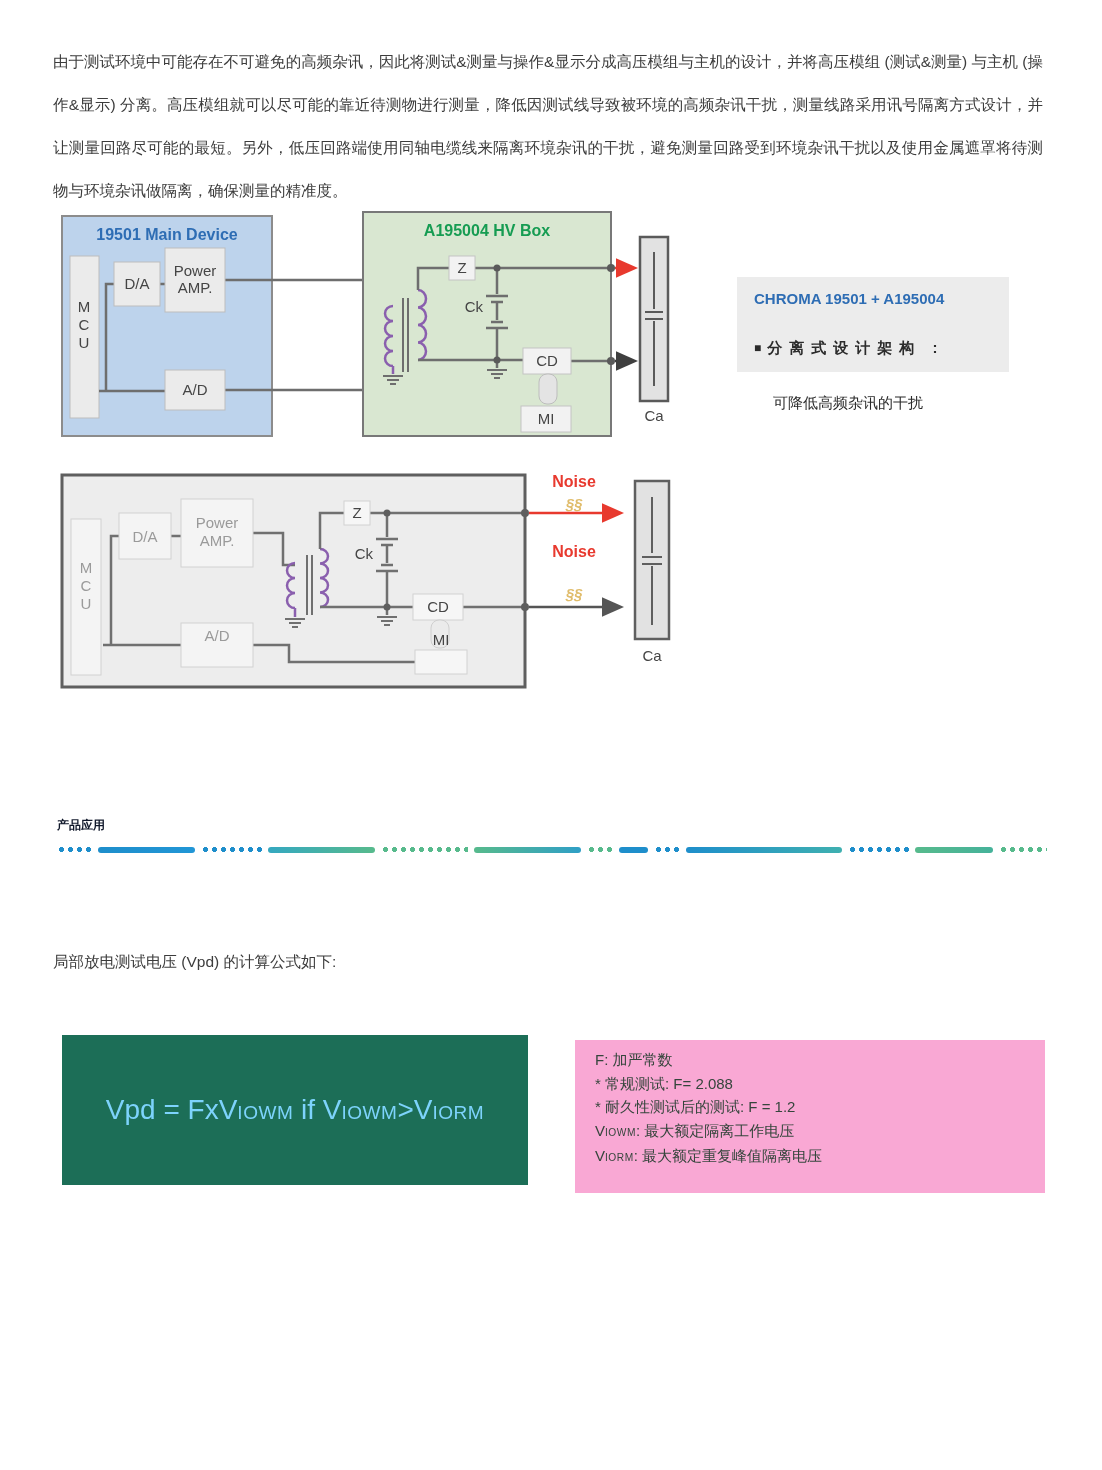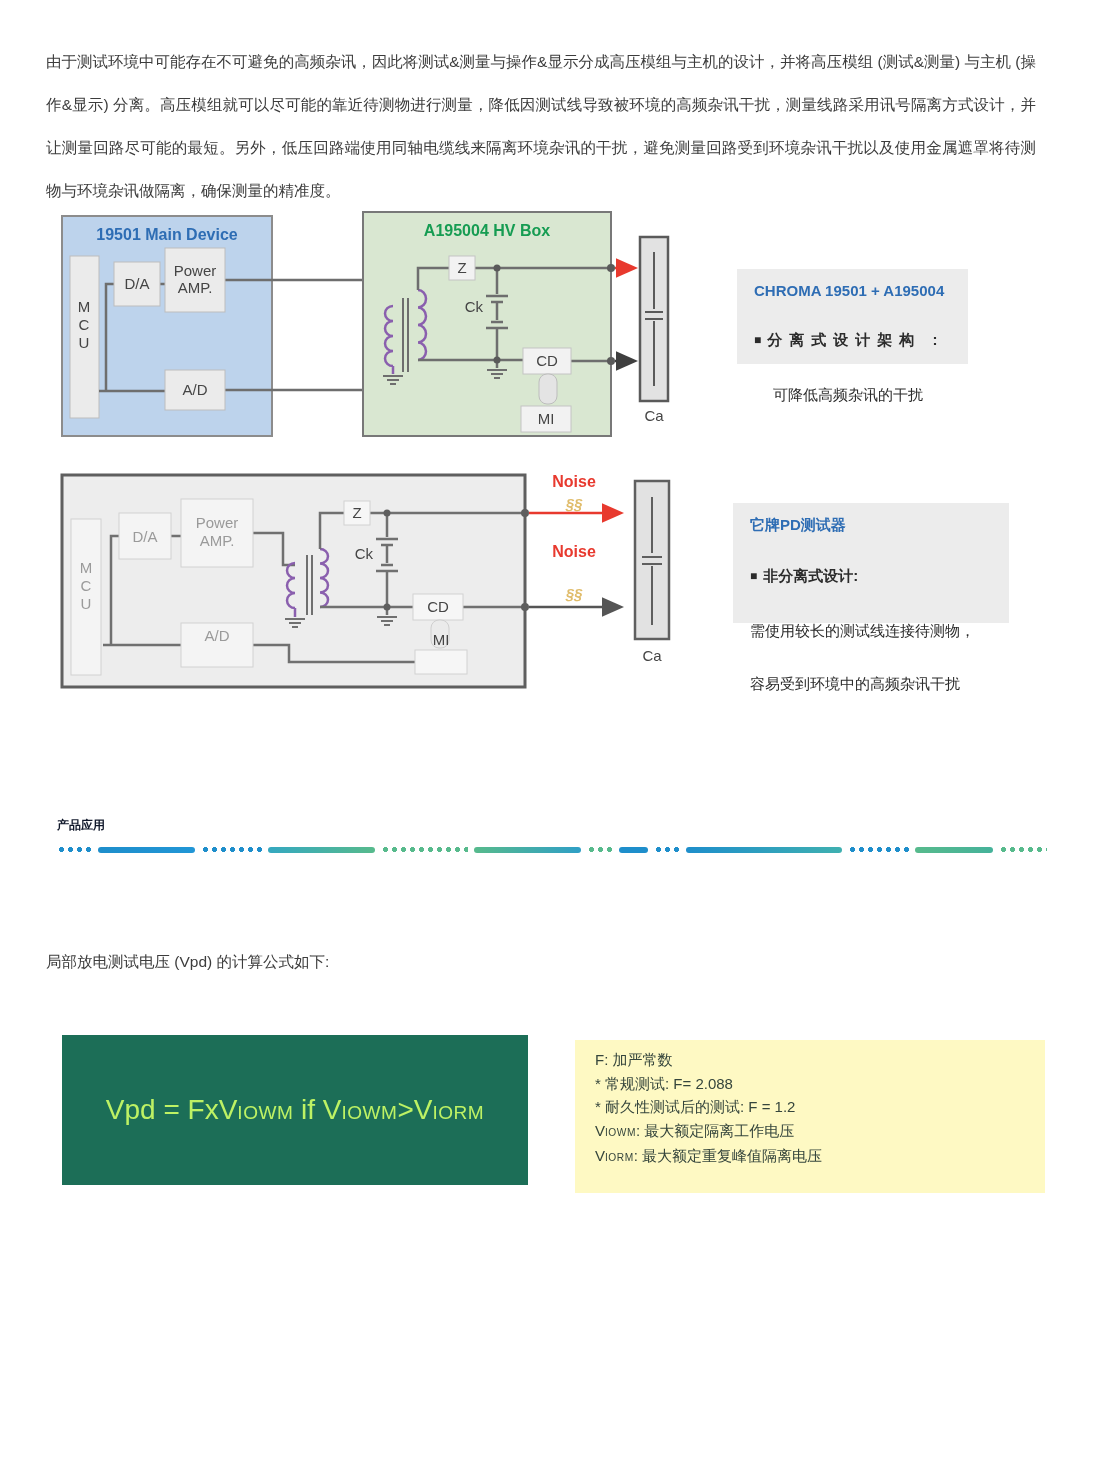--- a/index.html
+++ b/index.html
@@ -1,63 +1,63 @@
 <!DOCTYPE html>
 <html><head>
 <meta charset="utf-8">
 <style>
   * { margin:0; padding:0; box-sizing:border-box; }
   body { background:#ffffff; font-family:"Liberation Sans","DejaVu Sans",sans-serif; }
   .page { position:relative; width:1102px; height:1470px; background:#fff; overflow:hidden; }
 
-  .para { position:absolute; left:46px; width:990px; font-size:15.5px; line-height:43px;
+  .para { position:absolute; left:53px; width:990px; font-size:15.5px; line-height:43px;
           color:#3c3c3c; text-align:justify; }
   .intro { top:40px; }
   .body1 { top:868px; }
   .body2 { top:940px; text-align:left; }
 
   
   .dwrap { position:absolute; }
   .d1 { left:57px; top:210px; }
   .d2 { left:57px; top:467px; }
   svg text { font-family:"Liberation Sans","DejaVu Sans",sans-serif; }
   .ttl-blue { font-size:16px; font-weight:bold; fill:#2e6db4; }
   .ttl-green { font-size:16px; font-weight:bold; fill:#169c52; }
   .lbl { font-size:15px; fill:#454545; }
   .lbl-g { font-size:15px; fill:#9a9a9a; }
   .noise { font-size:16px; font-weight:bold; fill:#e8392e; }
   .zz { font-size:15px; font-weight:bold; fill:#e0bc6a; font-style:italic; }
 
   
   .callout { position:absolute; background:#ececec; padding:13px 17px; font-size:15px; color:#2b2b2b; }
-  .co1 { left:737px; top:269px; width:231px; height:95px; }
+  .co1 { left:737px; top:277px; width:272px; height:95px; }
   .co2 { left:733px; top:503px; width:276px; height:120px; }
   .co-title { color:#2e6db4; font-weight:bold; margin-bottom:8px; }
   .co-line { line-height:25px;margin-top:28px; }
   .bullet { margin-right:6px; font-size:12px; position:relative; top:-1px; }
   .spaced { letter-spacing:7px; font-weight:bold; }
   .bold { font-weight:bold; }
   .indent { padding-left:19px; }
 
   
   .sec-title { position:absolute; left:57px; top:817px; font-size:12px; font-weight:600; color:#0f172a; }
   .sep { position:absolute; left:57px; top:846px; width:990px; height:7px;
          display:flex; align-items:center; gap:6px; overflow:hidden; }
   .dots { height:7px; background-image:radial-gradient(circle, var(--c) 2.3px, transparent 2.7px);
           background-size:9px 7px; background-repeat:repeat-x; background-position:0 50%; }
   .c-b { --c:#1e8ecb; } .c-g { --c:#57ba8c; }
   .bar { height:6px; border-radius:3px; }
 
   
   .formula-box { position:absolute; left:62px; top:1035px; width:466px; height:150px;
                  background:#1c6e57; display:flex; align-items:center; justify-content:center;
-                 color:#bef264; font-size:28px; font-weight:500; }
+                 color:#7dd3fc; font-size:28px; font-weight:500; }
   .sc { font-size:0.68em; letter-spacing:0.5px; }
   .legend-box { position:absolute; left:575px; top:1040px; width:470px; height:153px;
-                background:#fef9c3; padding:8px 20px; font-size:15px; line-height:23.5px; color:#35453c; }
+                background:#f9a8d4; padding:8px 20px; font-size:15px; line-height:23.5px; color:#35453c; }
 </style>
 </head>
 <body>
 
 <div class="page">
 
   <p class="para intro">由于测试环境中可能存在不可避免的高频杂讯，因此将测试&amp;测量与操作&amp;显示分成高压模组与主机的设计，并将高压模组 (测试&amp;测量) 与主机 (操作&amp;显示) 分离。高压模组就可以尽可能的靠近待测物进行测量，降低因测试线导致被环境的高频杂讯干扰，测量线路采用讯号隔离方式设计，并让测量回路尽可能的最短。另外，低压回路端使用同轴电缆线来隔离环境杂讯的干扰，避免测量回路受到环境杂讯干扰以及使用金属遮罩将待测物与环境杂讯做隔离，确保测量的精准度。</p>
 
   <div class="dwrap d1">
     <svg width="618" height="232" viewBox="0 0 618 232">
@@ -173,26 +173,20 @@
       <text x="517" y="90" text-anchor="middle" class="noise">Noise</text>
       <text x="517" y="132" text-anchor="middle" class="zz">§§</text>
       <line x1="472" y1="140" x2="562" y2="140" stroke="#555" stroke-width="2.5" marker-end="url(#ar-dk2)"></line>
 
       <rect x="578" y="14" width="34" height="158" fill="#e2e2e2" stroke="#5f5f5f" stroke-width="2.5"></rect>
       <path d="M595,30 V86 M585,90 H605 M585,97 H605 M595,99 V158" fill="none" stroke="#5f5f5f" stroke-width="2"></path>
       <text x="595" y="194" text-anchor="middle" class="lbl">Ca</text>
     </svg>
   </div>
 
-  <aside class="callout co2">
-    <div class="co-title">它牌PD测试器</div>
-    <div class="co-line"><span class="bullet">■</span><span class="bold">非分离式设计:</span></div>
-    <div class="co-line">需使用较长的测试线连接待测物，</div>
-    <div class="co-line">容易受到环境中的高频杂讯干扰</div>
-  </aside>
 
   <h2 class="sec-title">产品应用</h2>
   <div class="sep">
     <span class="dots c-b" style="width:36px"></span>
     <span class="bar" style="width:100px;background:linear-gradient(90deg,#1e8ecb,#2196d6)"></span>
     <span class="dots c-b" style="width:63px"></span>
     <span class="bar" style="width:110px;background:linear-gradient(90deg,#35a8c0,#57ba8c)"></span>
     <span class="dots c-g" style="width:90px"></span>
     <span class="bar" style="width:110px;background:linear-gradient(90deg,#57ba8c,#2f9fc6)"></span>
     <span class="dots c-g" style="width:27px"></span>

